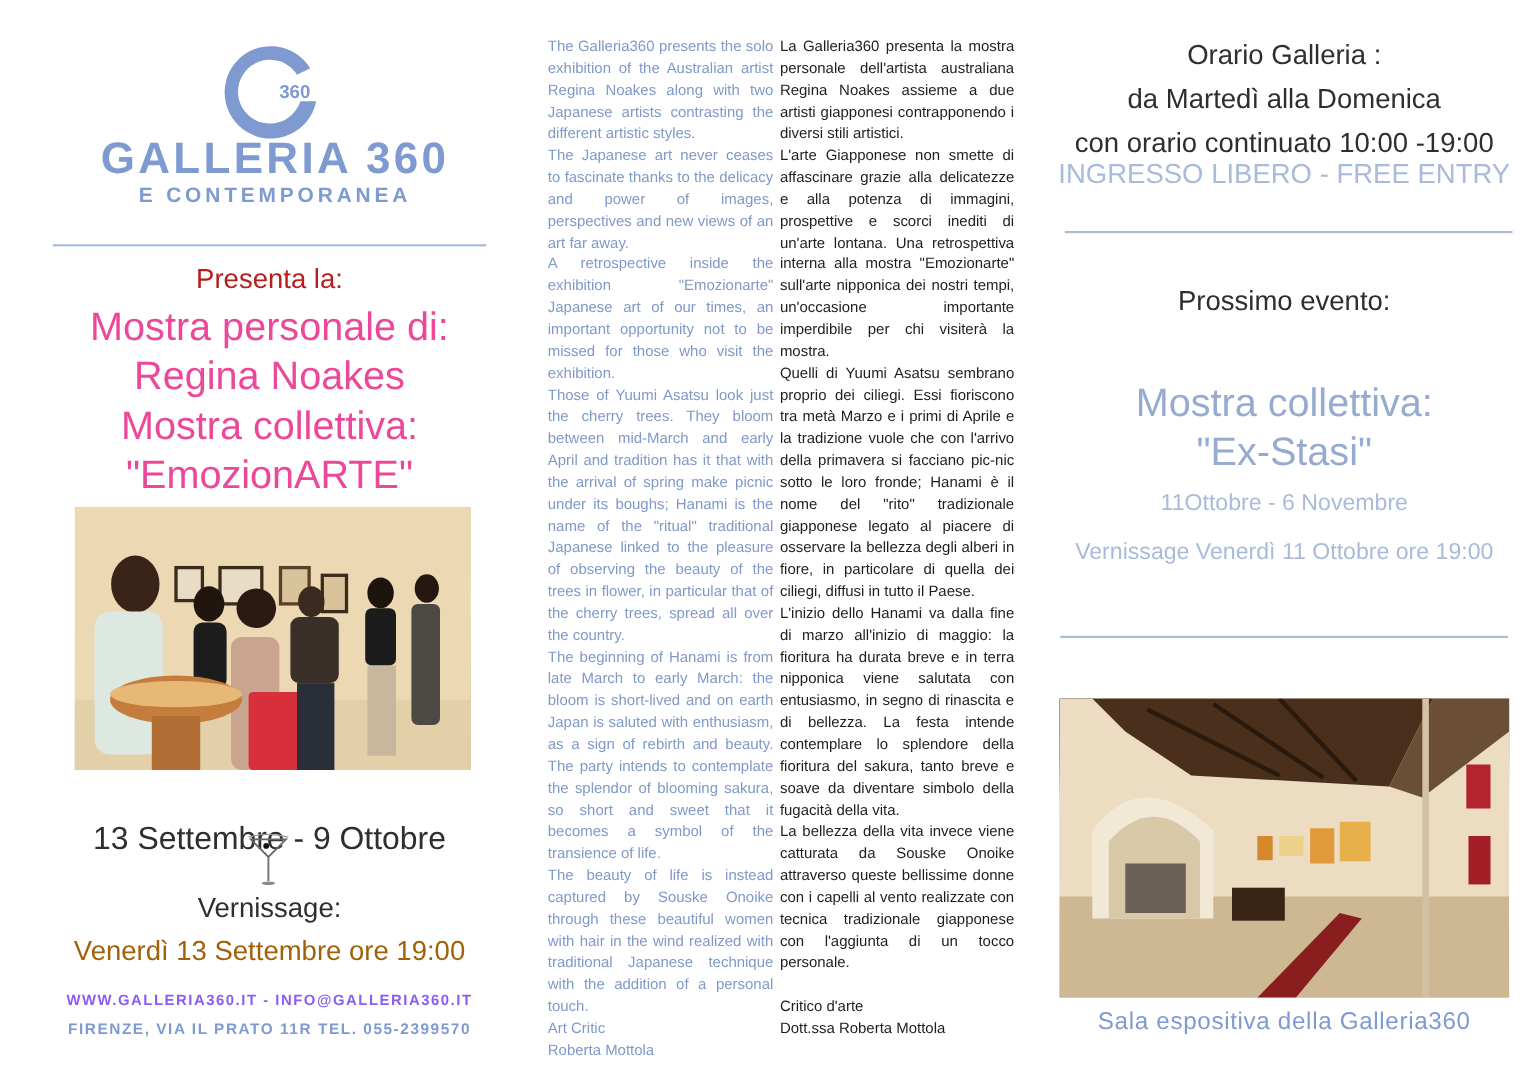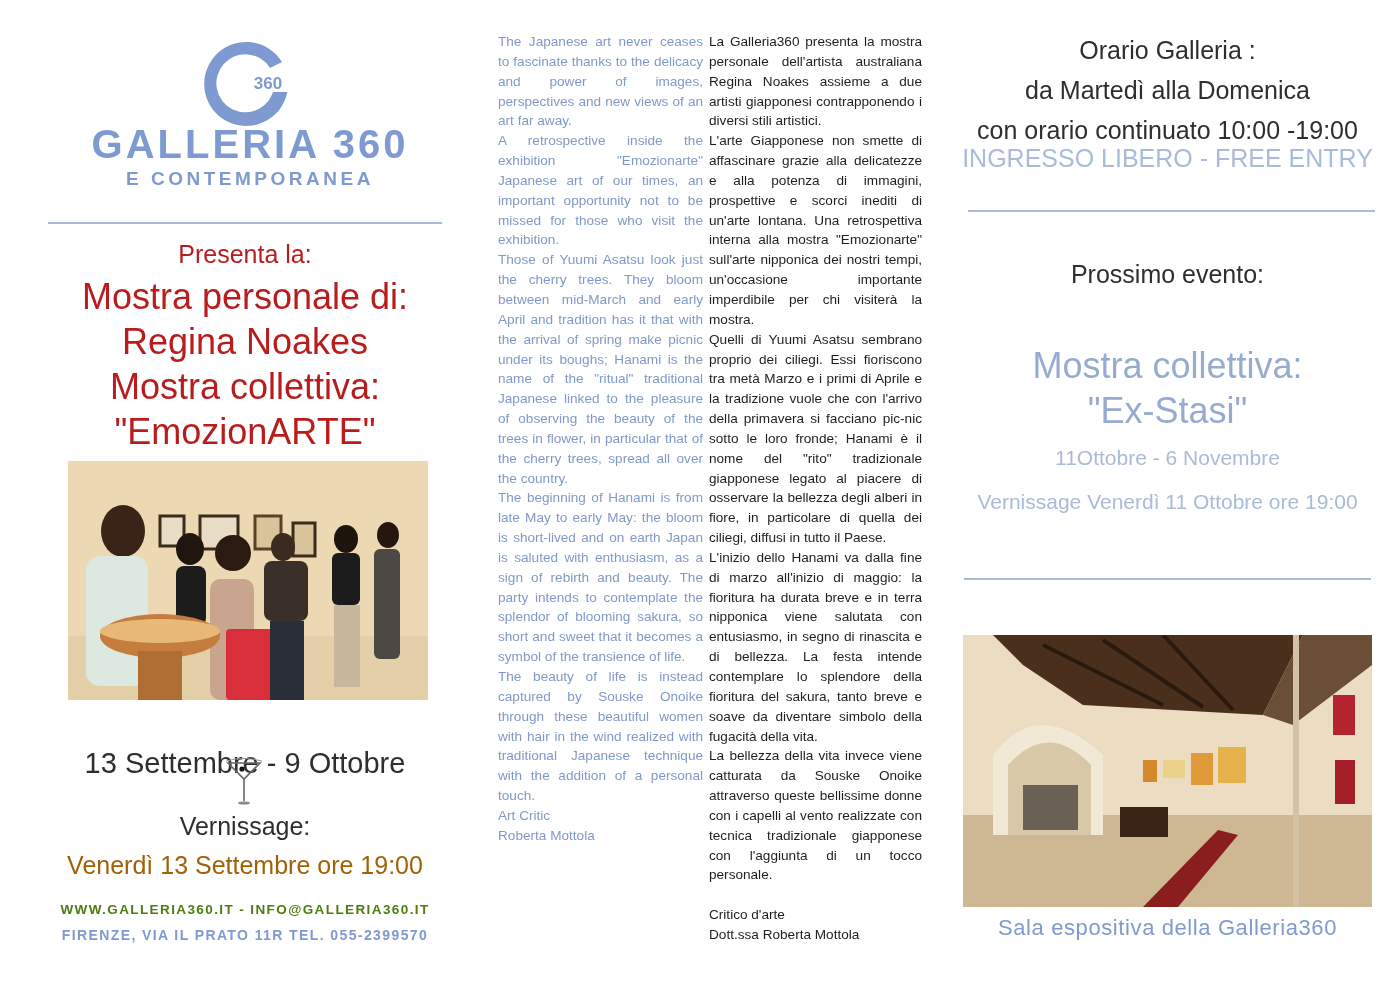--- a/index.html
+++ b/index.html
@@ -17,29 +17,29 @@
   #brand-name {
     left: 40px; top: 122px; width: 420px; text-align: center;
     font-size: 40px; letter-spacing: 3px; color: #7f9ad0; font-weight: bold;
   }
   #brand-sub {
     left: 40px; top: 166px; width: 420px; text-align: center;
     font-size: 19px; letter-spacing: 3.5px; color: #7f9ad0; font-weight: bold; line-height: 26px;
   }
   .hr { position: absolute; height: 2px; background: #a9bbd8; }
   #presenta { left: 40px; top: 240px; width: 410px; font-size: 25px; color: #b91c1c; font-weight: 300; }
-  #show-titles { left: 40px; top: 274px; width: 410px; font-size: 36px; line-height: 45px; color: #b91c1c; }
+  #show-titles { left: 40px; top: 274px; width: 410px; font-size: 36px; line-height: 45px; color: #ec4899; }
   .photo { position: absolute; overflow: hidden; }
   #photo-left { left: 68px; top: 461px; width: 360px; height: 239px;
     background: linear-gradient(180deg, #e9d3a8 0%, #f1dfbd 40%, #d7b98a 70%, #c9a477 100%); }
   #dates-left { left: 40px; top: 747px; width: 410px; font-size: 29px; color: #2e2e2e; font-weight: 300; }
   #cocktail { left: 224px; top: 757px; width: 40px; height: 50px; }
   #vernissage-label { left: 40px; top: 812px; width: 410px; font-size: 25px; color: #2e2e2e; }
   #vernissage-date { left: 40px; top: 851px; width: 410px; font-size: 25px; color: #a16207; }
-  #contact-web { left: 40px; top: 902px; width: 410px; font-size: 13.5px; letter-spacing: 1.4px; color: #4d7c0f; font-weight: bold; }
+  #contact-web { left: 40px; top: 902px; width: 410px; font-size: 13.5px; letter-spacing: 1.4px; color: #8b5cf6; font-weight: bold; }
   #contact-addr { left: 40px; top: 927px; width: 410px; font-size: 14px; letter-spacing: 1.4px; color: #7f9ad0; font-weight: bold; }
 
   
   .col { position: absolute; top: 32px; font-size: 13.6px; line-height: 19.85px; text-align: justify; }
   #col-en { left: 498px; width: 205px; color: #8099c8; }
   #col-it { left: 709px; width: 213px; color: #1e1e1e; }
   .col p { margin: 0; }
   .col .sig { text-align: left; }
   .col .gap { height: 19.85px; }
 
@@ -114,24 +114,25 @@
     <line x1="20" y1="22" x2="20" y2="44" stroke="#777" stroke-width="1.8"></line>
     <ellipse cx="20" cy="46" rx="6" ry="1.6" fill="#888"></ellipse>
   </svg>
   <div id="vernissage-label" class="abs center">Vernissage:</div>
   <div id="vernissage-date" class="abs center">Venerdì 13 Settembre ore 19:00</div>
   <div id="contact-web" class="abs center">WWW.GALLERIA360.IT - INFO@GALLERIA360.IT</div>
   <div id="contact-addr" class="abs center">FIRENZE, VIA IL PRATO 11R TEL. 055-2399570</div>
 </div>
 
 <div id="col-en" class="col">
+  <p>The Galleria360 presents the solo exhibition of the Australian artist Regina Noakes along with two Japanese artists contrasting the different artistic styles.</p>
   <p>The Japanese art never ceases to fascinate thanks to the delicacy and power of images, perspectives and new views of an art far away.</p>
   <p>A retrospective inside the exhibition "Emozionarte" Japanese art of our times, an important opportunity not to be missed for those who visit the exhibition.</p>
   <p>Those of Yuumi Asatsu look just the cherry trees. They bloom between mid-March and early April and tradition has it that with the arrival of spring make picnic under its boughs; Hanami is the name of the "ritual" traditional Japanese linked to the pleasure of observing the beauty of the trees in flower, in particular that of the cherry trees, spread all over the country.</p>
-  <p>The beginning of Hanami is from late May to early May: the bloom is short-lived and on earth Japan is saluted with enthusiasm, as a sign of rebirth and beauty. The party intends to contemplate the splendor of blooming sakura, so short and sweet that it becomes a symbol of the transience of life.</p>
+  <p>The beginning of Hanami is from late March to early March: the bloom is short-lived and on earth Japan is saluted with enthusiasm, as a sign of rebirth and beauty. The party intends to contemplate the splendor of blooming sakura, so short and sweet that it becomes a symbol of the transience of life.</p>
   <p>The beauty of life is instead captured by Souske Onoike through these beautiful women with hair in the wind realized with traditional Japanese technique with the addition of a personal touch.</p>
   <p class="sig">Art Critic</p>
   <p class="sig">Roberta Mottola</p>
 </div>
 
 <div id="col-it" class="col">
   <p>La Galleria360 presenta la mostra personale dell'artista australiana Regina Noakes assieme a due artisti giapponesi contrapponendo i diversi stili artistici.</p>
   <p>L'arte Giapponese non smette di affascinare grazie alla delicatezze e alla potenza di immagini, prospettive e scorci inediti di un'arte lontana. Una retrospettiva interna alla mostra "Emozionarte" sull'arte nipponica dei nostri tempi, un'occasione importante imperdibile per chi visiterà la mostra.</p>
   <p>Quelli di Yuumi Asatsu sembrano proprio dei ciliegi. Essi fioriscono tra metà Marzo e i primi di Aprile e la tradizione vuole che con l'arrivo della primavera si facciano pic-nic sotto le loro fronde; Hanami è il nome del "rito" tradizionale giapponese legato al piacere di osservare la bellezza degli alberi in fiore, in particolare di quella dei ciliegi, diffusi in tutto il Paese.</p>
   <p>L'inizio dello Hanami va dalla fine di marzo all'inizio di maggio: la fioritura ha durata breve e in terra nipponica viene salutata con entusiasmo, in segno di rinascita e di bellezza. La festa intende contemplare lo splendore della fioritura del sakura, tanto breve e soave da diventare simbolo della fugacità della vita.</p>

